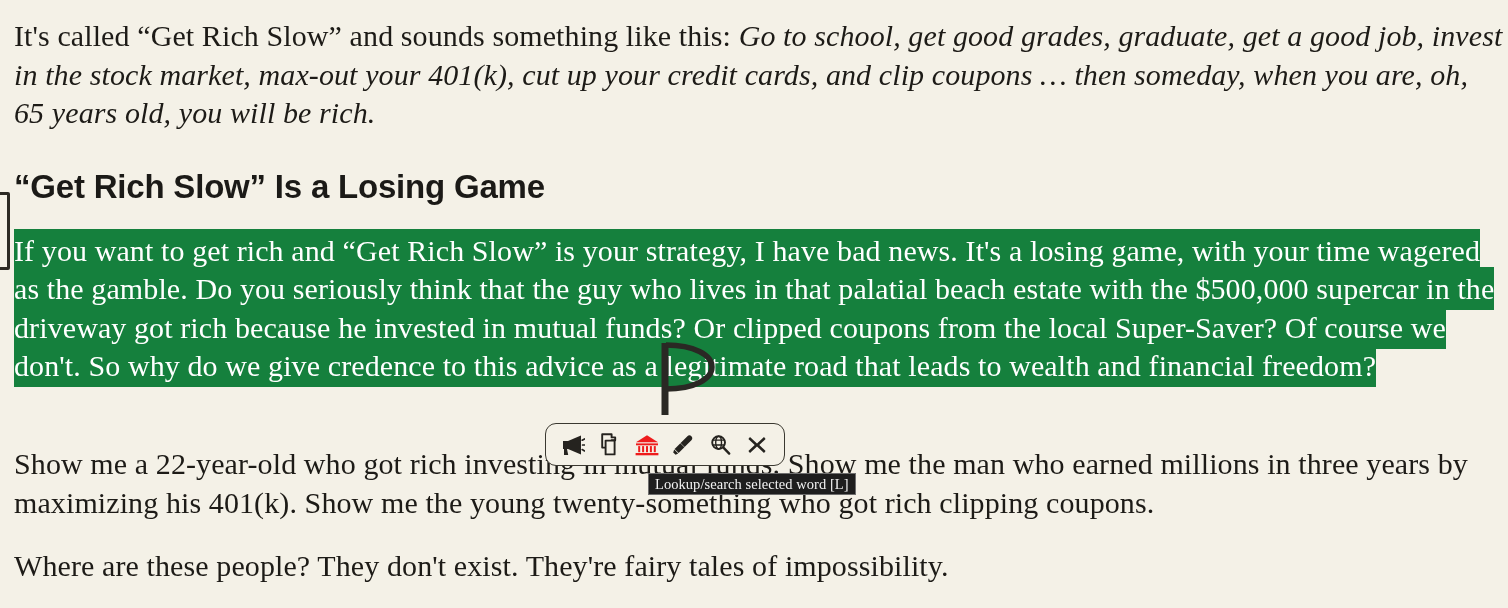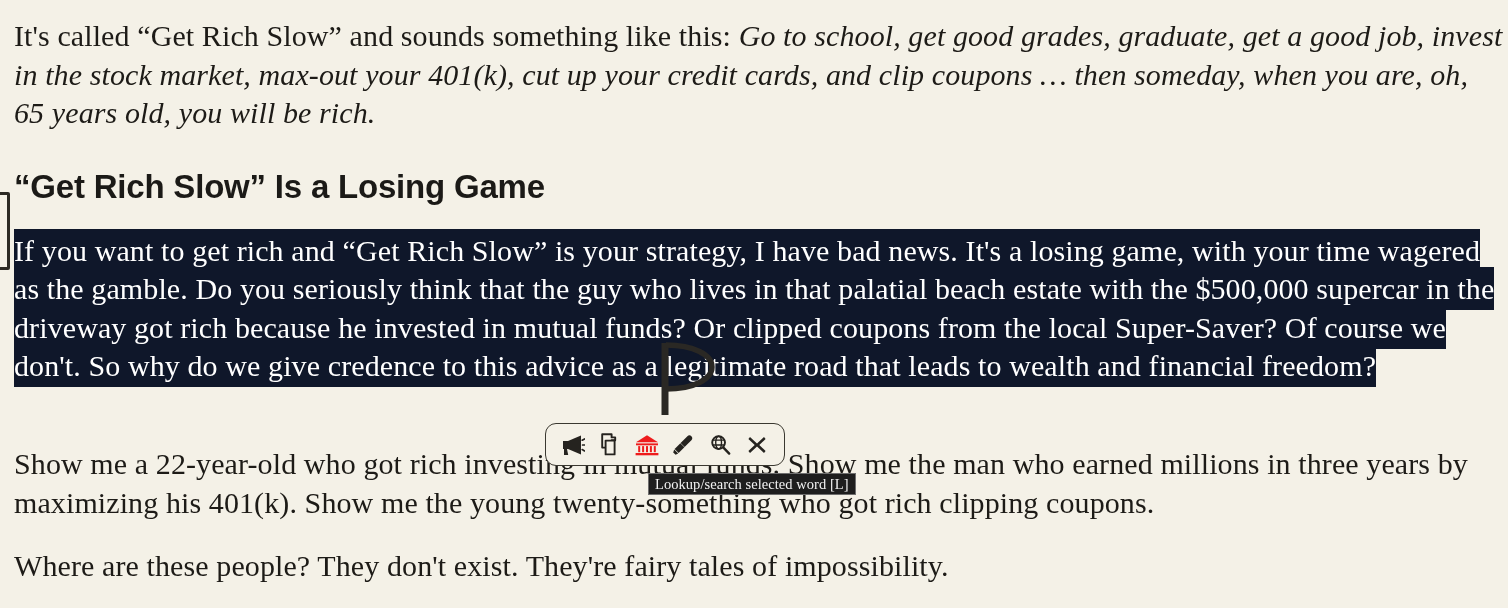--- a/index.html
+++ b/index.html
@@ -66,21 +66,21 @@
 
   
   .para.selected {
     position: absolute;
     left: 0;
     top: 231px;
     width: 1490px;
     color: #ffffff;
   }
   .para.selected .selhl {
-    background: #0f172a;
+    background: #15803d;
     color: #ffffff;
     box-decoration-break: clone;
     -webkit-box-decoration-break: clone;
     padding: 4.5px 0 5.5px 0;
   }
 
   .para.p-show {
     position: absolute;
     left: 0;
     top: 445px;

